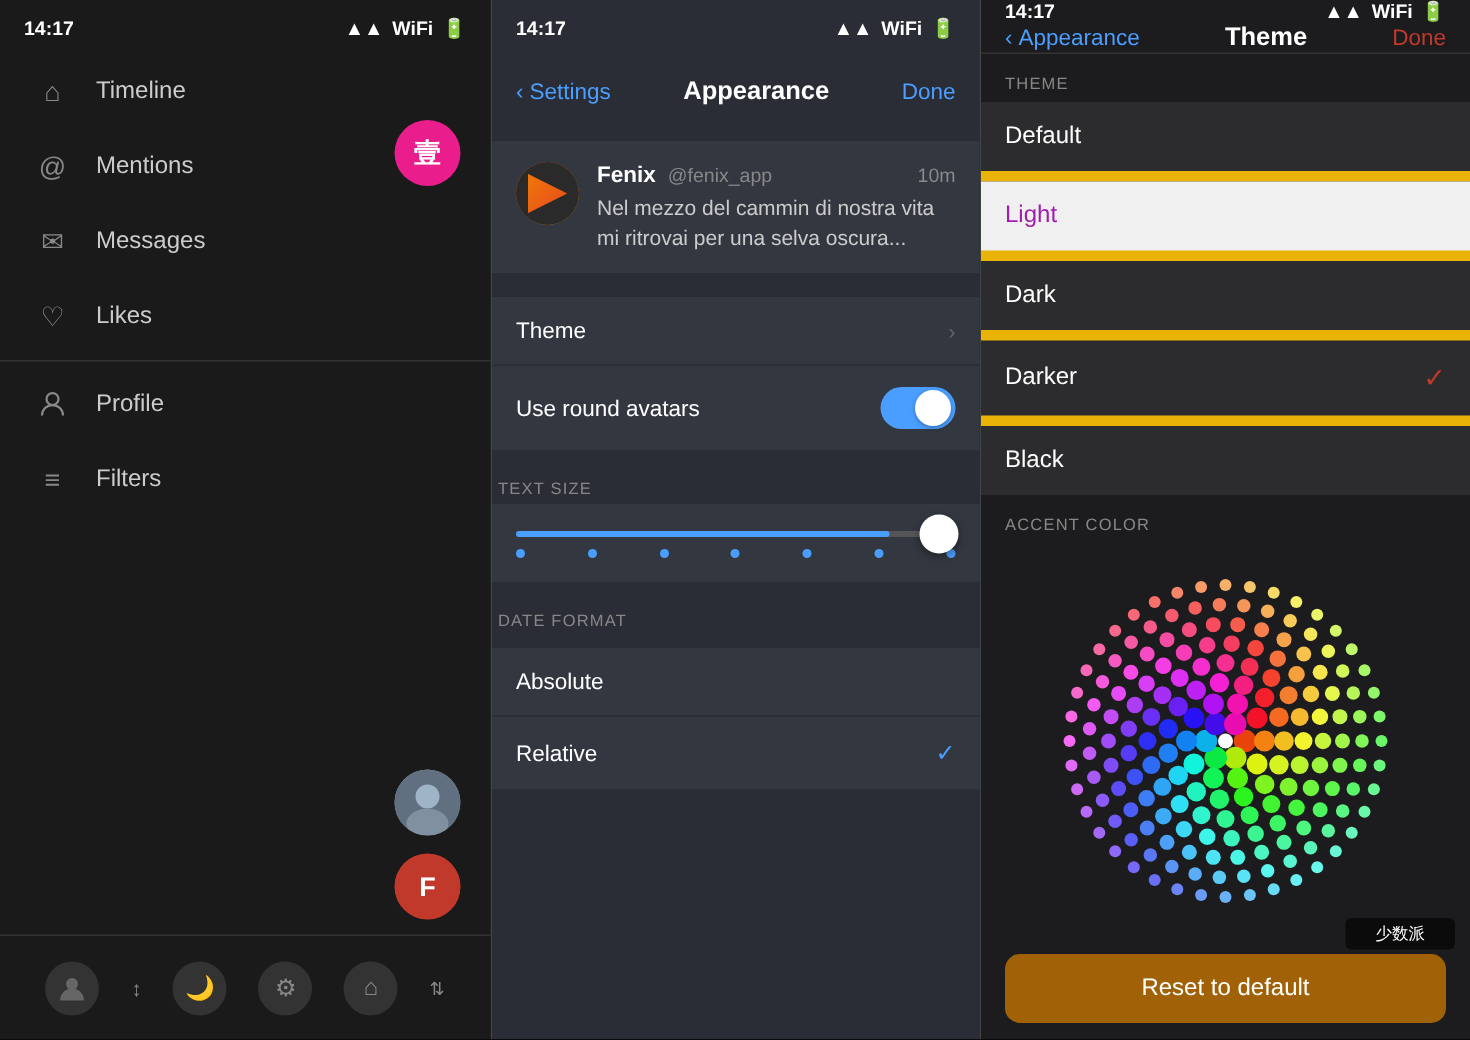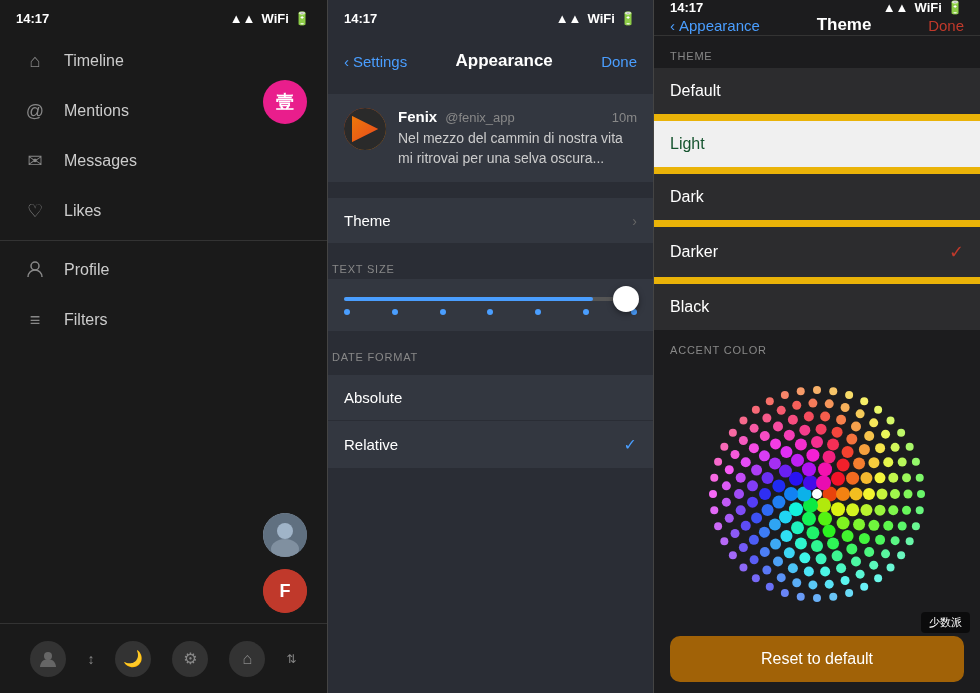--- a/index.html
+++ b/index.html
@@ -384,21 +384,21 @@
     .theme-row.selected {
       background: #f0f0f0;
     }
 
     .theme-row-label {
       font-size: 16px;
       color: #fff;
     }
 
     .theme-row.selected .theme-row-label {
-      color: #14532d;
+      color: #a21caf;
     }
 
     .theme-checkmark {
       color: #c0392b;
       font-size: 18px;
     }
 
     .accent-label {
       color: #888;
       font-size: 11px;
@@ -435,21 +435,21 @@
     }
 
     
     .watermark {
       position: absolute;
       bottom: 60px;
       right: 10px;
       background: rgba(0,0,0,0.6);
       color: #fff;
       font-size: 11px;
-      padding: 3px 8px;
+      padding: 3px 20px;
       border-radius: 4px;
       z-index: 10;
     }
   </style>
 </head>
 <body>
 
 <div class="panel-1">
   <div class="status-bar">
     <span>14:17</span>
@@ -569,20 +569,26 @@
       </div>
       <div class="tweet-text">Nel mezzo del cammin di nostra vita mi ritrovai per una selva oscura...</div>
     </div>
   </div>
 
   <div class="settings-section">
     <div class="settings-row">
       <span class="settings-row-label">Theme</span>
       <div class="settings-row-right">
         <span class="chevron">›</span>
+      </div>
+    </div>
+    <div class="settings-row">
+      <span class="settings-row-label">Use round avatars</span>
+      <div class="toggle">
+        <div class="toggle-knob"></div>
       </div>
     </div>
   </div>
 
   <div class="section-label">TEXT SIZE</div>
   <div class="slider-container">
     <div class="slider-track">
       <div class="slider-fill"></div>
       <div class="slider-thumb"></div>
     </div>

